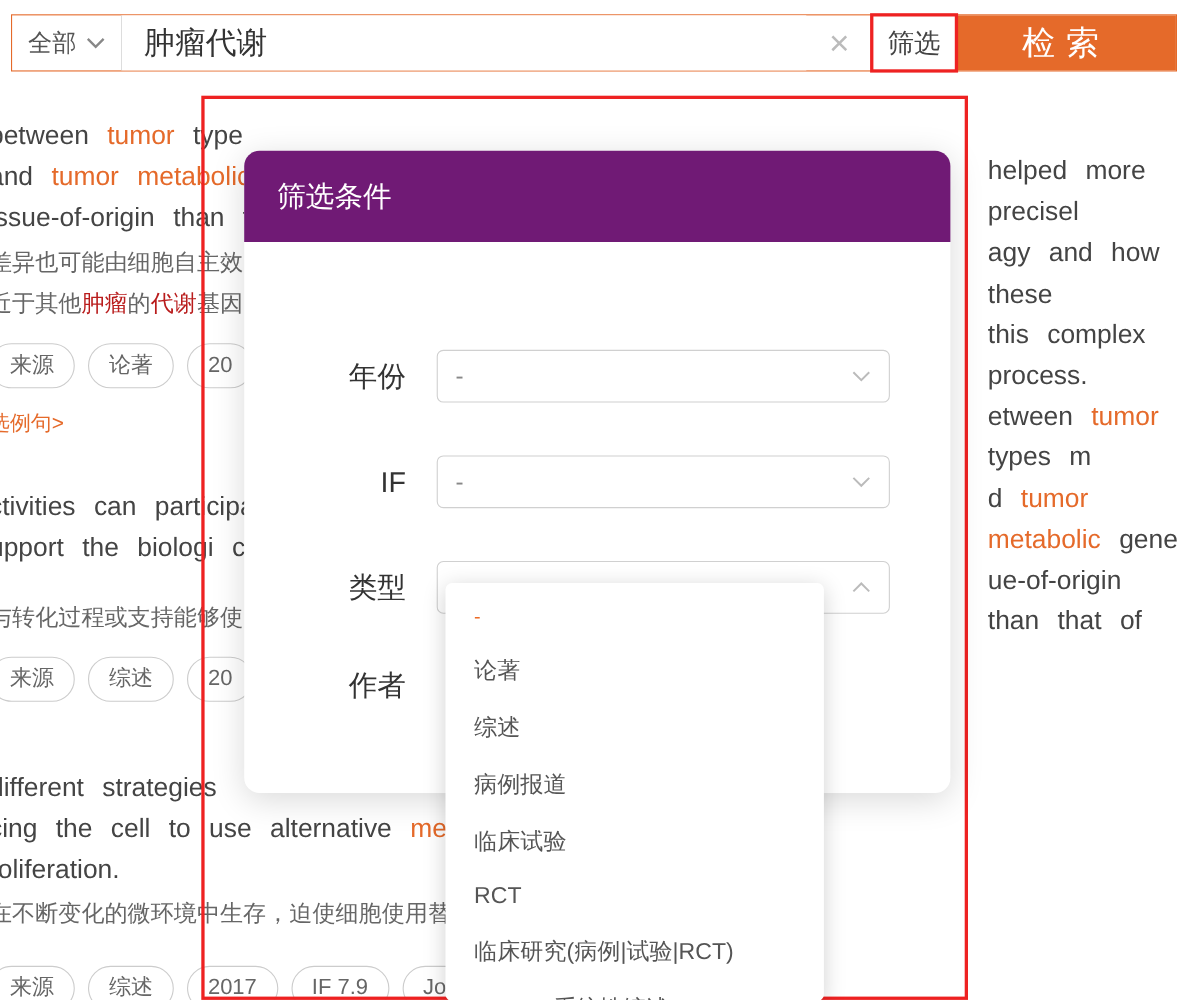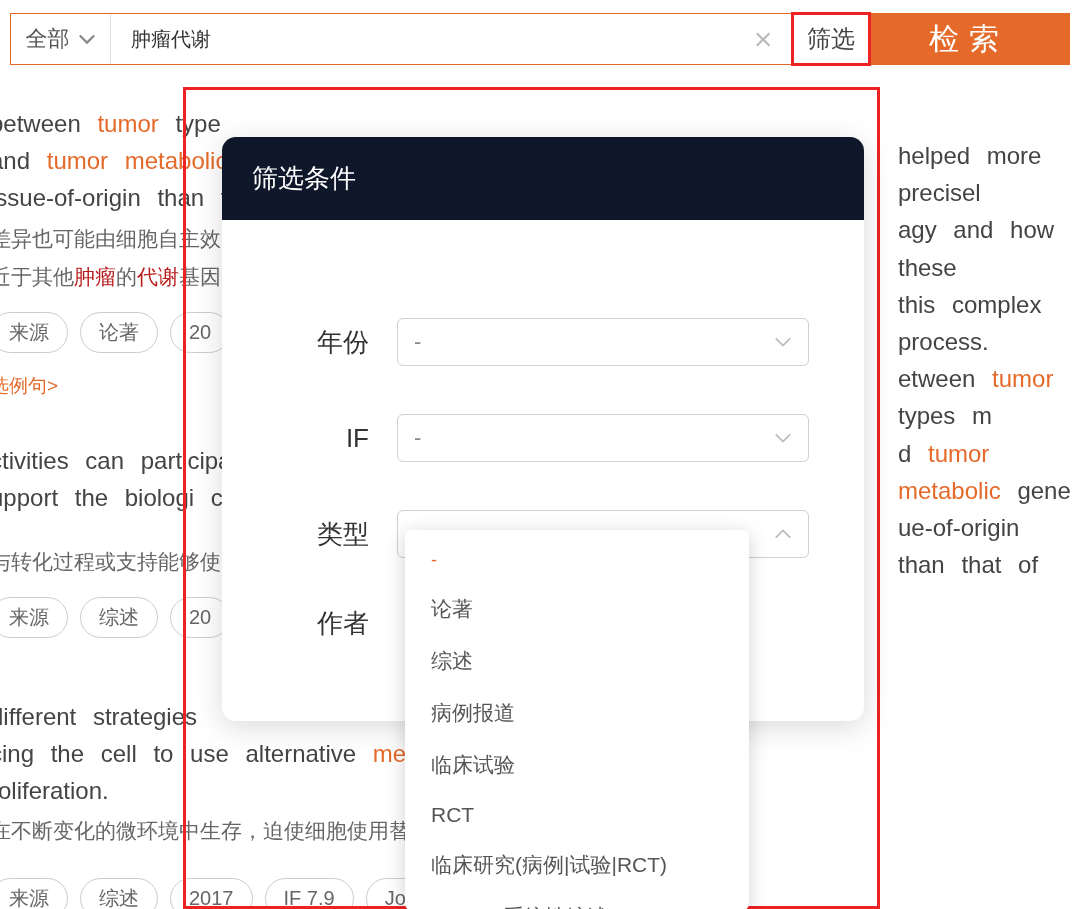--- a/index.html
+++ b/index.html
@@ -30,21 +30,21 @@
     border-right: 1px solid #ddd;
     font-size: 22px;
     color: #555;
     cursor: pointer;
   }
   .scope svg { width: 18px; height: 12px; }
   .search-input {
     flex: 1;
     border: none;
     outline: none;
-    font-size: 20px;
+    font-size: 28px;
     padding: 0 20px;
     color: #333;
   }
   .clear-btn {
     width: 60px;
     display: flex;
     align-items: center;
     justify-content: center;
     cursor: pointer;
     color: #bbb;
@@ -111,21 +111,21 @@
     position: absolute;
     left: 222px; top: 137px;
     width: 642px;
     background: #fff;
     border-radius: 14px;
     box-shadow: 0 6px 30px rgba(0,0,0,.15);
     z-index: 10;
     overflow: visible;
   }
   .modal-header {
-    background: #0f172a;
+    background: #701a75;
     color: #fff;
     font-size: 26px;
     padding: 24px 30px;
     border-radius: 14px 14px 0 0;
   }
   .modal-body { padding: 50px 55px 80px 55px; }
   .frow {
     display: flex;
     align-items: center;
     margin-bottom: 42px;

